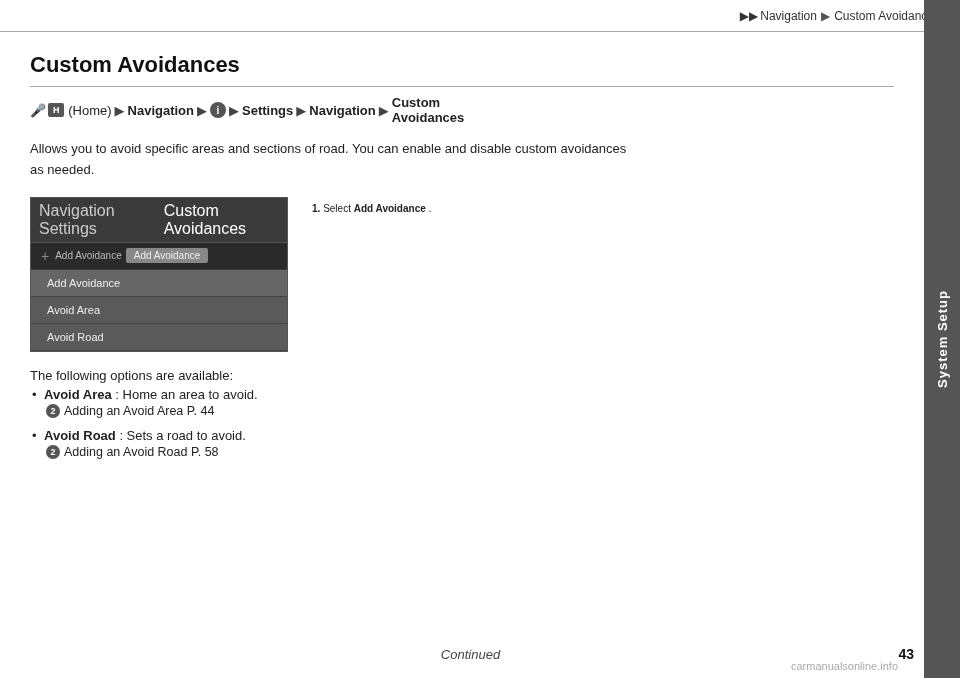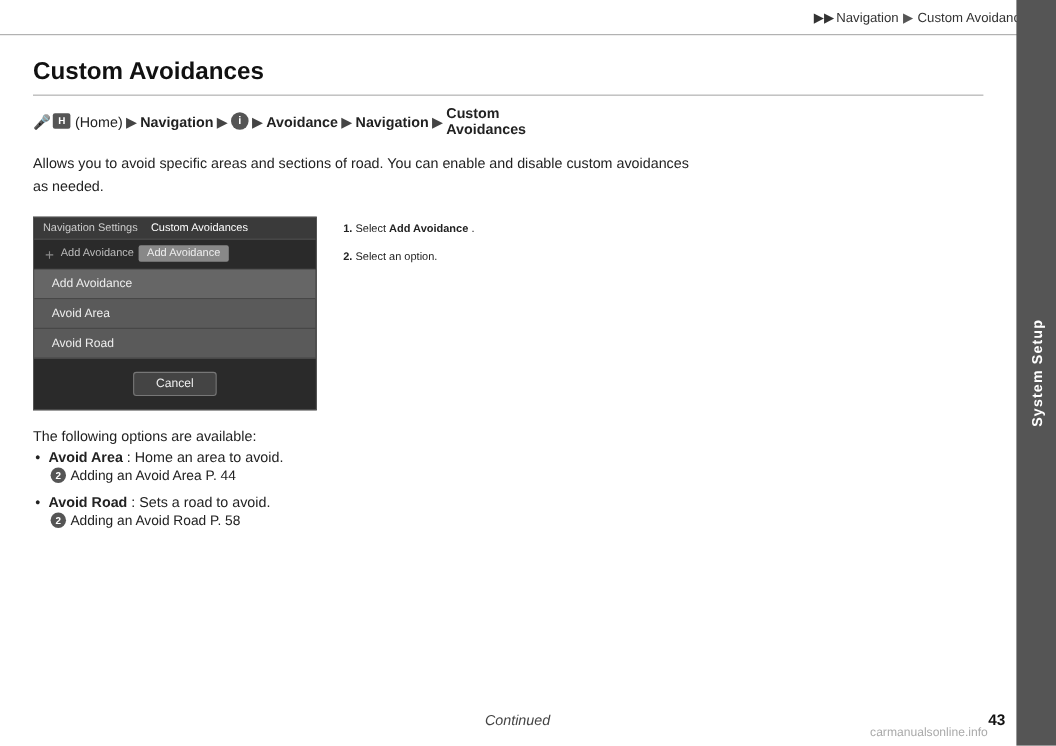--- a/index.html
+++ b/index.html
@@ -169,21 +169,21 @@
       background: #3a3a3a;
       padding: 4px 8px;
       display: flex;
       align-items: center;
       gap: 12px;
       border-bottom: 1px solid #555;
     }
 
     .screen-header-text {
       color: #ccc;
-      font-size: 10px;
+      font-size: 16px;
     }
 
     .screen-header-text.active {
       color: #fff;
     }
 
     .screen-body {
       background: #2a2a2a;
       padding: 0;
     }
@@ -361,21 +361,21 @@
 
   <div class="path-line">
     <span style="font-size:13px;">🎤</span>
     <span class="path-icon"></span>
     <span>(Home)</span>
     <span class="path-arrow">▶</span>
     <span class="path-bold">Navigation</span>
     <span class="path-arrow">▶</span>
     <span class="info-icon">i</span>
     <span class="path-arrow">▶</span>
-    <span class="path-bold">Avoidance</span>
+    <span class="path-bold">Settings</span>
     <span class="path-arrow">▶</span>
     <span class="path-bold">Navigation</span>
     <span class="path-arrow">▶</span>
     <span class="path-bold">Custom<br>Avoidances</span>
   </div>
 
   <div class="description">Allows you to avoid specific areas and sections of road. You can enable and disable custom avoidances as needed.</div>
 
   <div class="two-col">
 
@@ -388,36 +388,29 @@
         <div class="screen-row">
           <span class="screen-plus">+</span>
           <span class="screen-row-text">Add Avoidance</span>
           <span style="background:#888;color:#eee;font-size:10px;padding:2px 8px;margin-left:4px;border-radius:2px;">Add Avoidance</span>
         </div>
         <div class="screen-dropdown">
           <span class="screen-dropdown-item highlighted">Add Avoidance</span>
           <span class="screen-dropdown-item">Avoid Area</span>
           <span class="screen-dropdown-item">Avoid Road</span>
         </div>
-        <div style="padding:6px 0;">
-          <div class="screen-cancel-btn">Cancel</div>
-        </div>
       </div>
     </div>
 
     <div class="steps-col">
       <div class="step-item">
         <span class="step-num">1.</span>
         <span> Select </span>
         <span style="font-weight:bold;">Add Avoidance</span>
         <span>.</span>
-      </div>
-      <div class="step-item">
-        <span class="step-num">2.</span>
-        <span> Select an option.</span>
       </div>
     </div>
 
   </div>
 
   <div class="options-section">
     <div class="options-heading">The following options are available:</div>
 
     <div class="option-item">
       <span class="option-name">Avoid Area</span>

